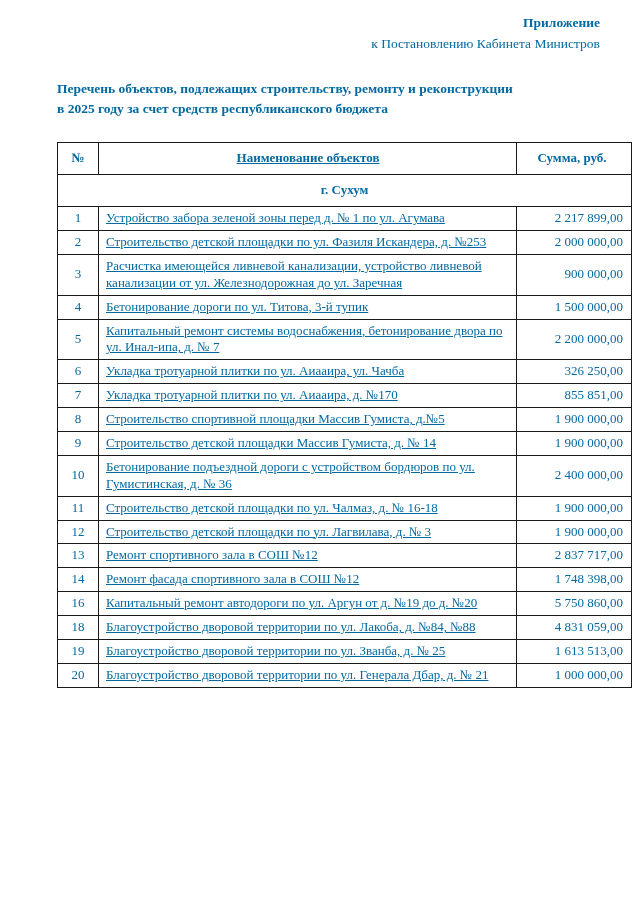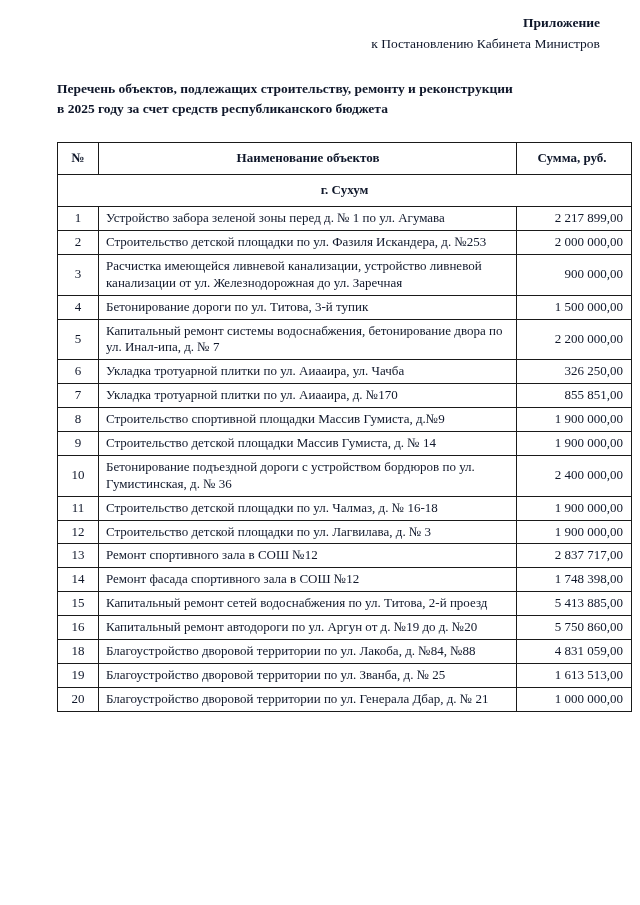--- a/index.html
+++ b/index.html
@@ -5,21 +5,21 @@
   html, body {
     margin: 0;
     padding: 0;
     background: #ffffff;
   }
   .page {
     position: relative;
     width: 640px;
     height: 905px;
     background: #ffffff;
-    color: #0f172a;
+    color: #0369a1;
     font-family: "Liberation Serif", "DejaVu Serif", serif;
     box-sizing: border-box;
     overflow: hidden;
   }
   .annex {
     padding-top: 13px;
     padding-right: 40px;
     text-align: right;
     font-size: 13.5px;
     line-height: 1.55;
@@ -49,20 +49,21 @@
   }
   th.c-num, td.c-num {
     width: 36px;
     text-align: center;
     padding: 3px 2px;
   }
   th.c-name, td.c-name {
     width: 404px;
     padding: 3px 6px 3px 7px;
     text-align: left;
+    text-decoration: underline;
   }
   th.c-sum, td.c-sum {
     width: 102px;
     padding: 3px 8px 3px 4px;
     text-align: right;
   }
   table.objects thead th {
     font-weight: bold;
     text-align: center;
     padding-top: 7px;
@@ -132,21 +133,21 @@
           <td class="c-name">Укладка тротуарной плитки по ул. Аиааира, ул. Чачба</td>
           <td class="c-sum">326 250,00</td>
         </tr>
         <tr>
           <td class="c-num">7</td>
           <td class="c-name">Укладка тротуарной плитки по ул. Аиааира, д. №170</td>
           <td class="c-sum">855 851,00</td>
         </tr>
         <tr>
           <td class="c-num">8</td>
-          <td class="c-name">Строительство спортивной площадки Массив Гумиста, д.№9</td>
+          <td class="c-name">Строительство спортивной площадки Массив Гумиста, д.№5</td>
           <td class="c-sum">1 900 000,00</td>
         </tr>
         <tr>
           <td class="c-num">9</td>
           <td class="c-name">Строительство детской площадки Массив Гумиста, д. № 14</td>
           <td class="c-sum">1 900 000,00</td>
         </tr>
         <tr>
           <td class="c-num">10</td>
           <td class="c-name">Бетонирование подъездной дороги с устройством бордюров по ул. Гумистинская, д. № 36</td>
@@ -166,25 +167,20 @@
           <td class="c-num">13</td>
           <td class="c-name">Ремонт спортивного зала в СОШ №12</td>
           <td class="c-sum">2 837 717,00</td>
         </tr>
         <tr>
           <td class="c-num">14</td>
           <td class="c-name">Ремонт фасада спортивного зала в СОШ №12</td>
           <td class="c-sum">1 748 398,00</td>
         </tr>
         <tr>
-          <td class="c-num">15</td>
-          <td class="c-name">Капитальный ремонт сетей водоснабжения по ул. Титова, 2-й проезд</td>
-          <td class="c-sum">5 413 885,00</td>
-        </tr>
-        <tr>
           <td class="c-num">16</td>
           <td class="c-name">Капитальный ремонт автодороги по ул. Аргун от д. №19 до д. №20</td>
           <td class="c-sum">5 750 860,00</td>
         </tr>
         <tr>
           <td class="c-num">18</td>
           <td class="c-name">Благоустройство дворовой территории по ул. Лакоба, д. №84, №88</td>
           <td class="c-sum">4 831 059,00</td>
         </tr>
         <tr>

